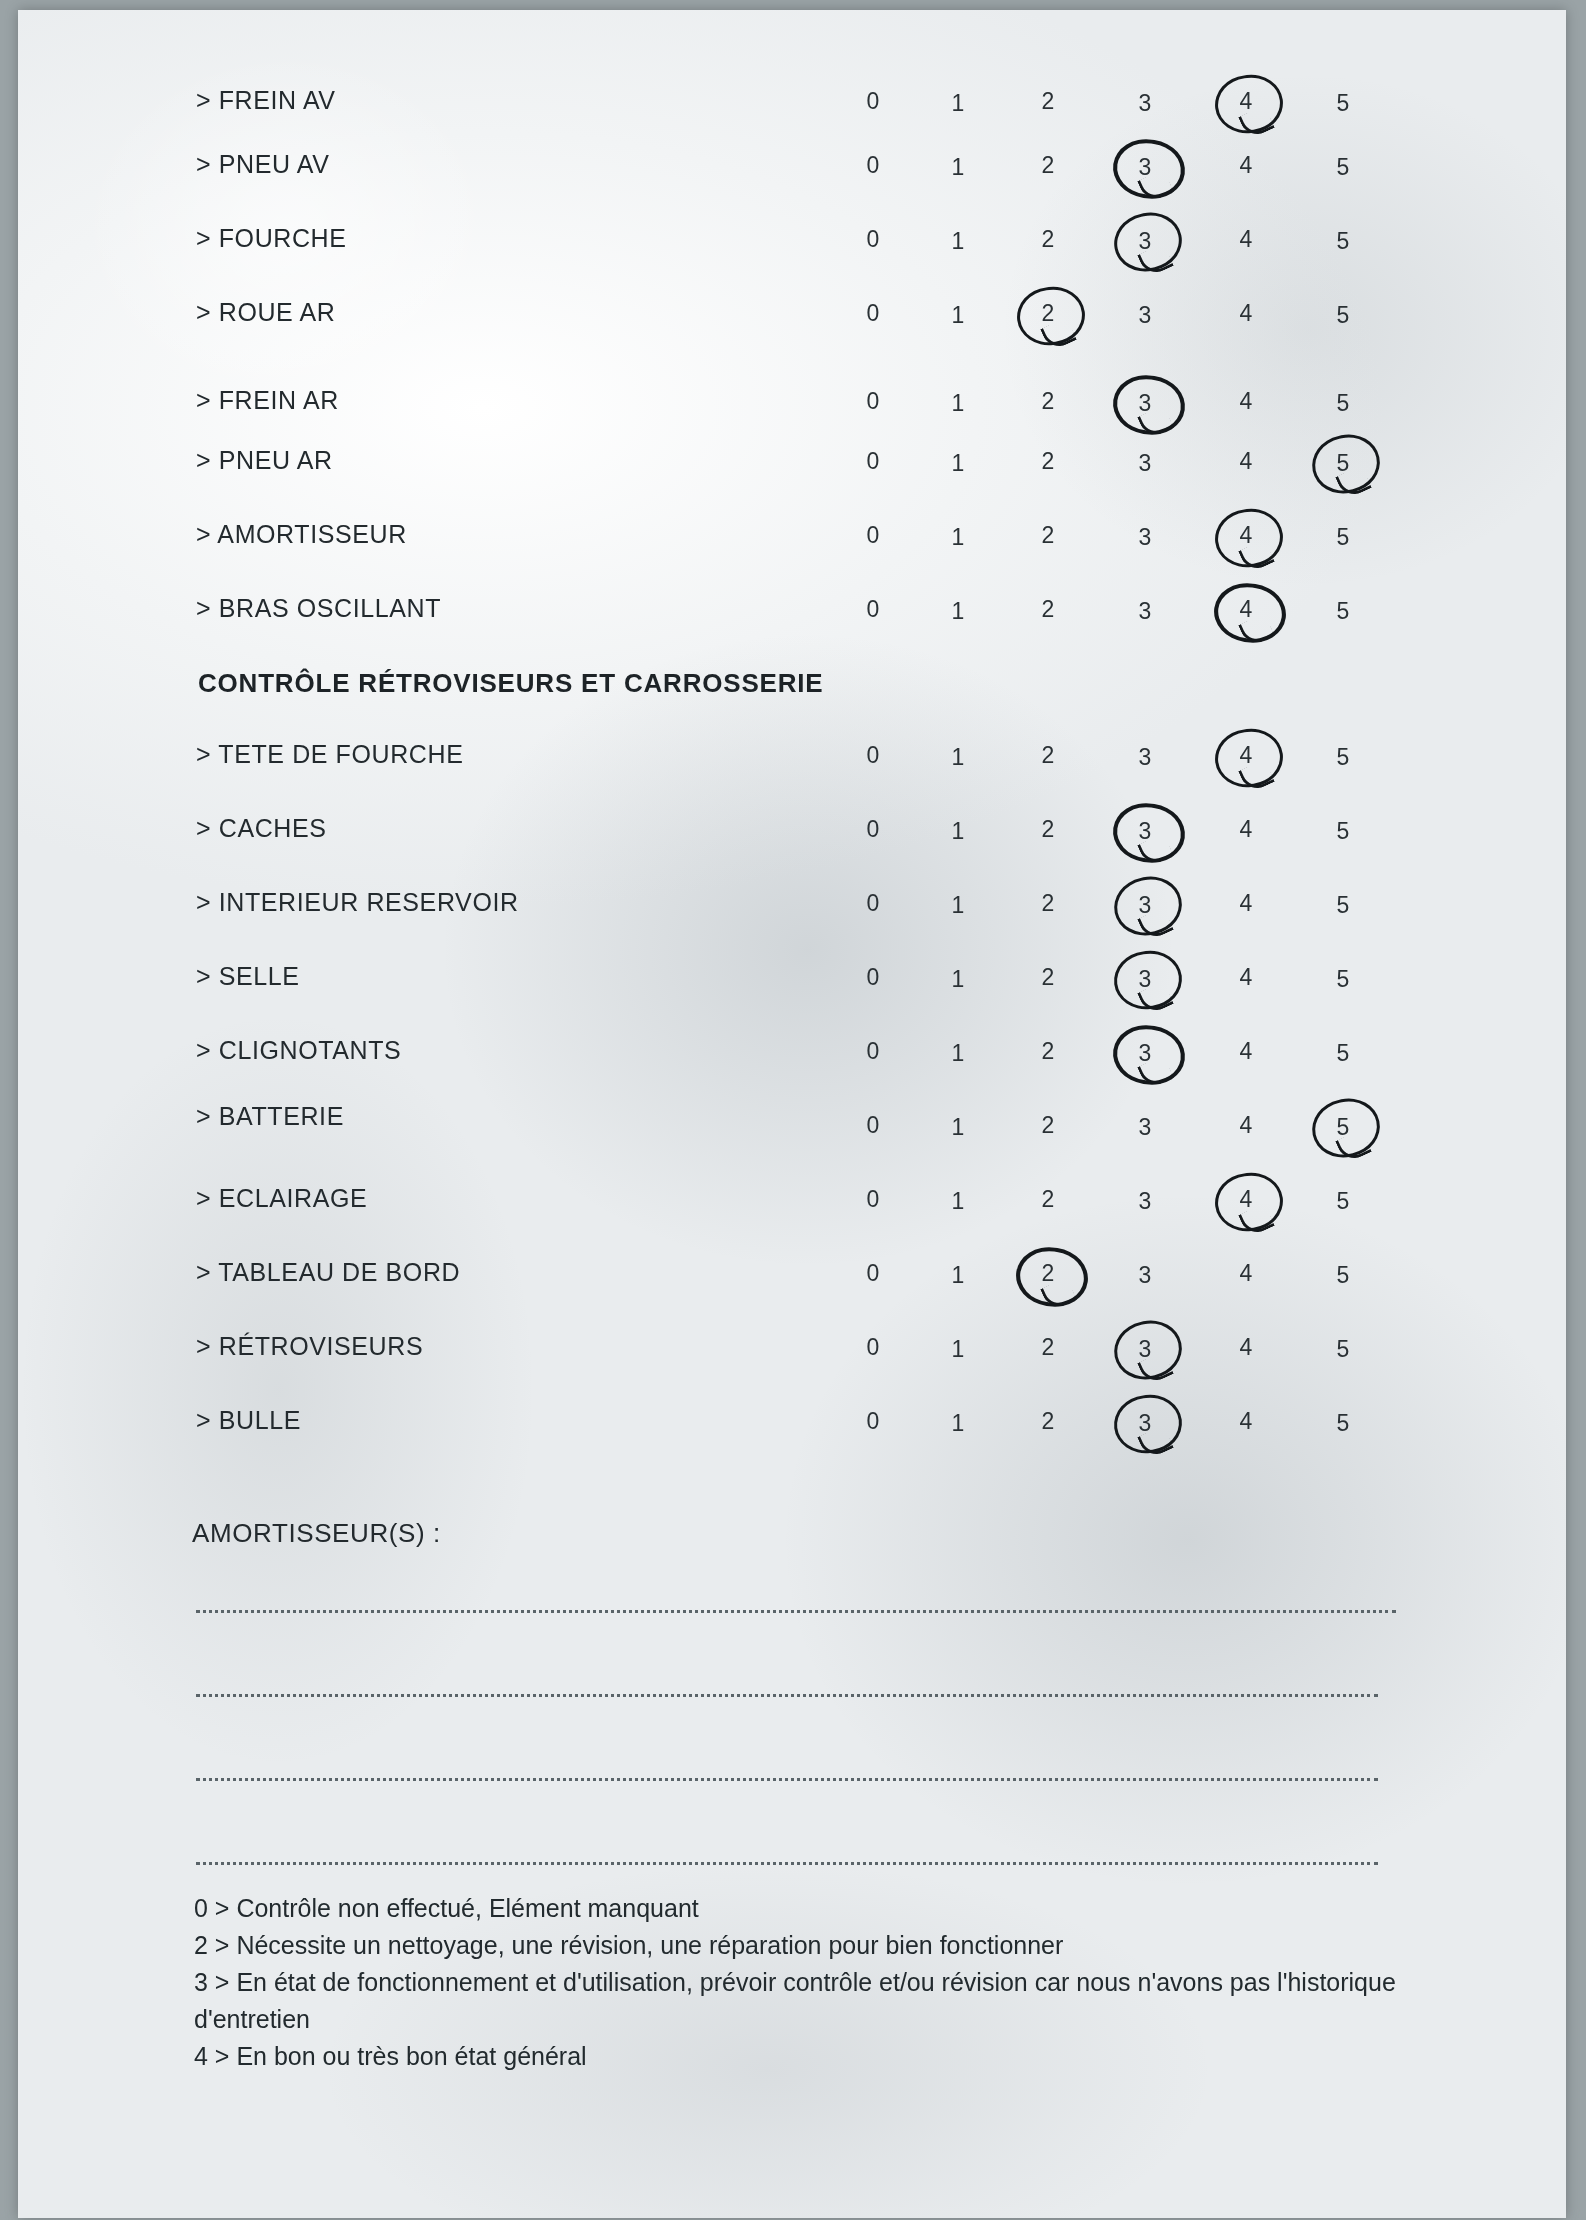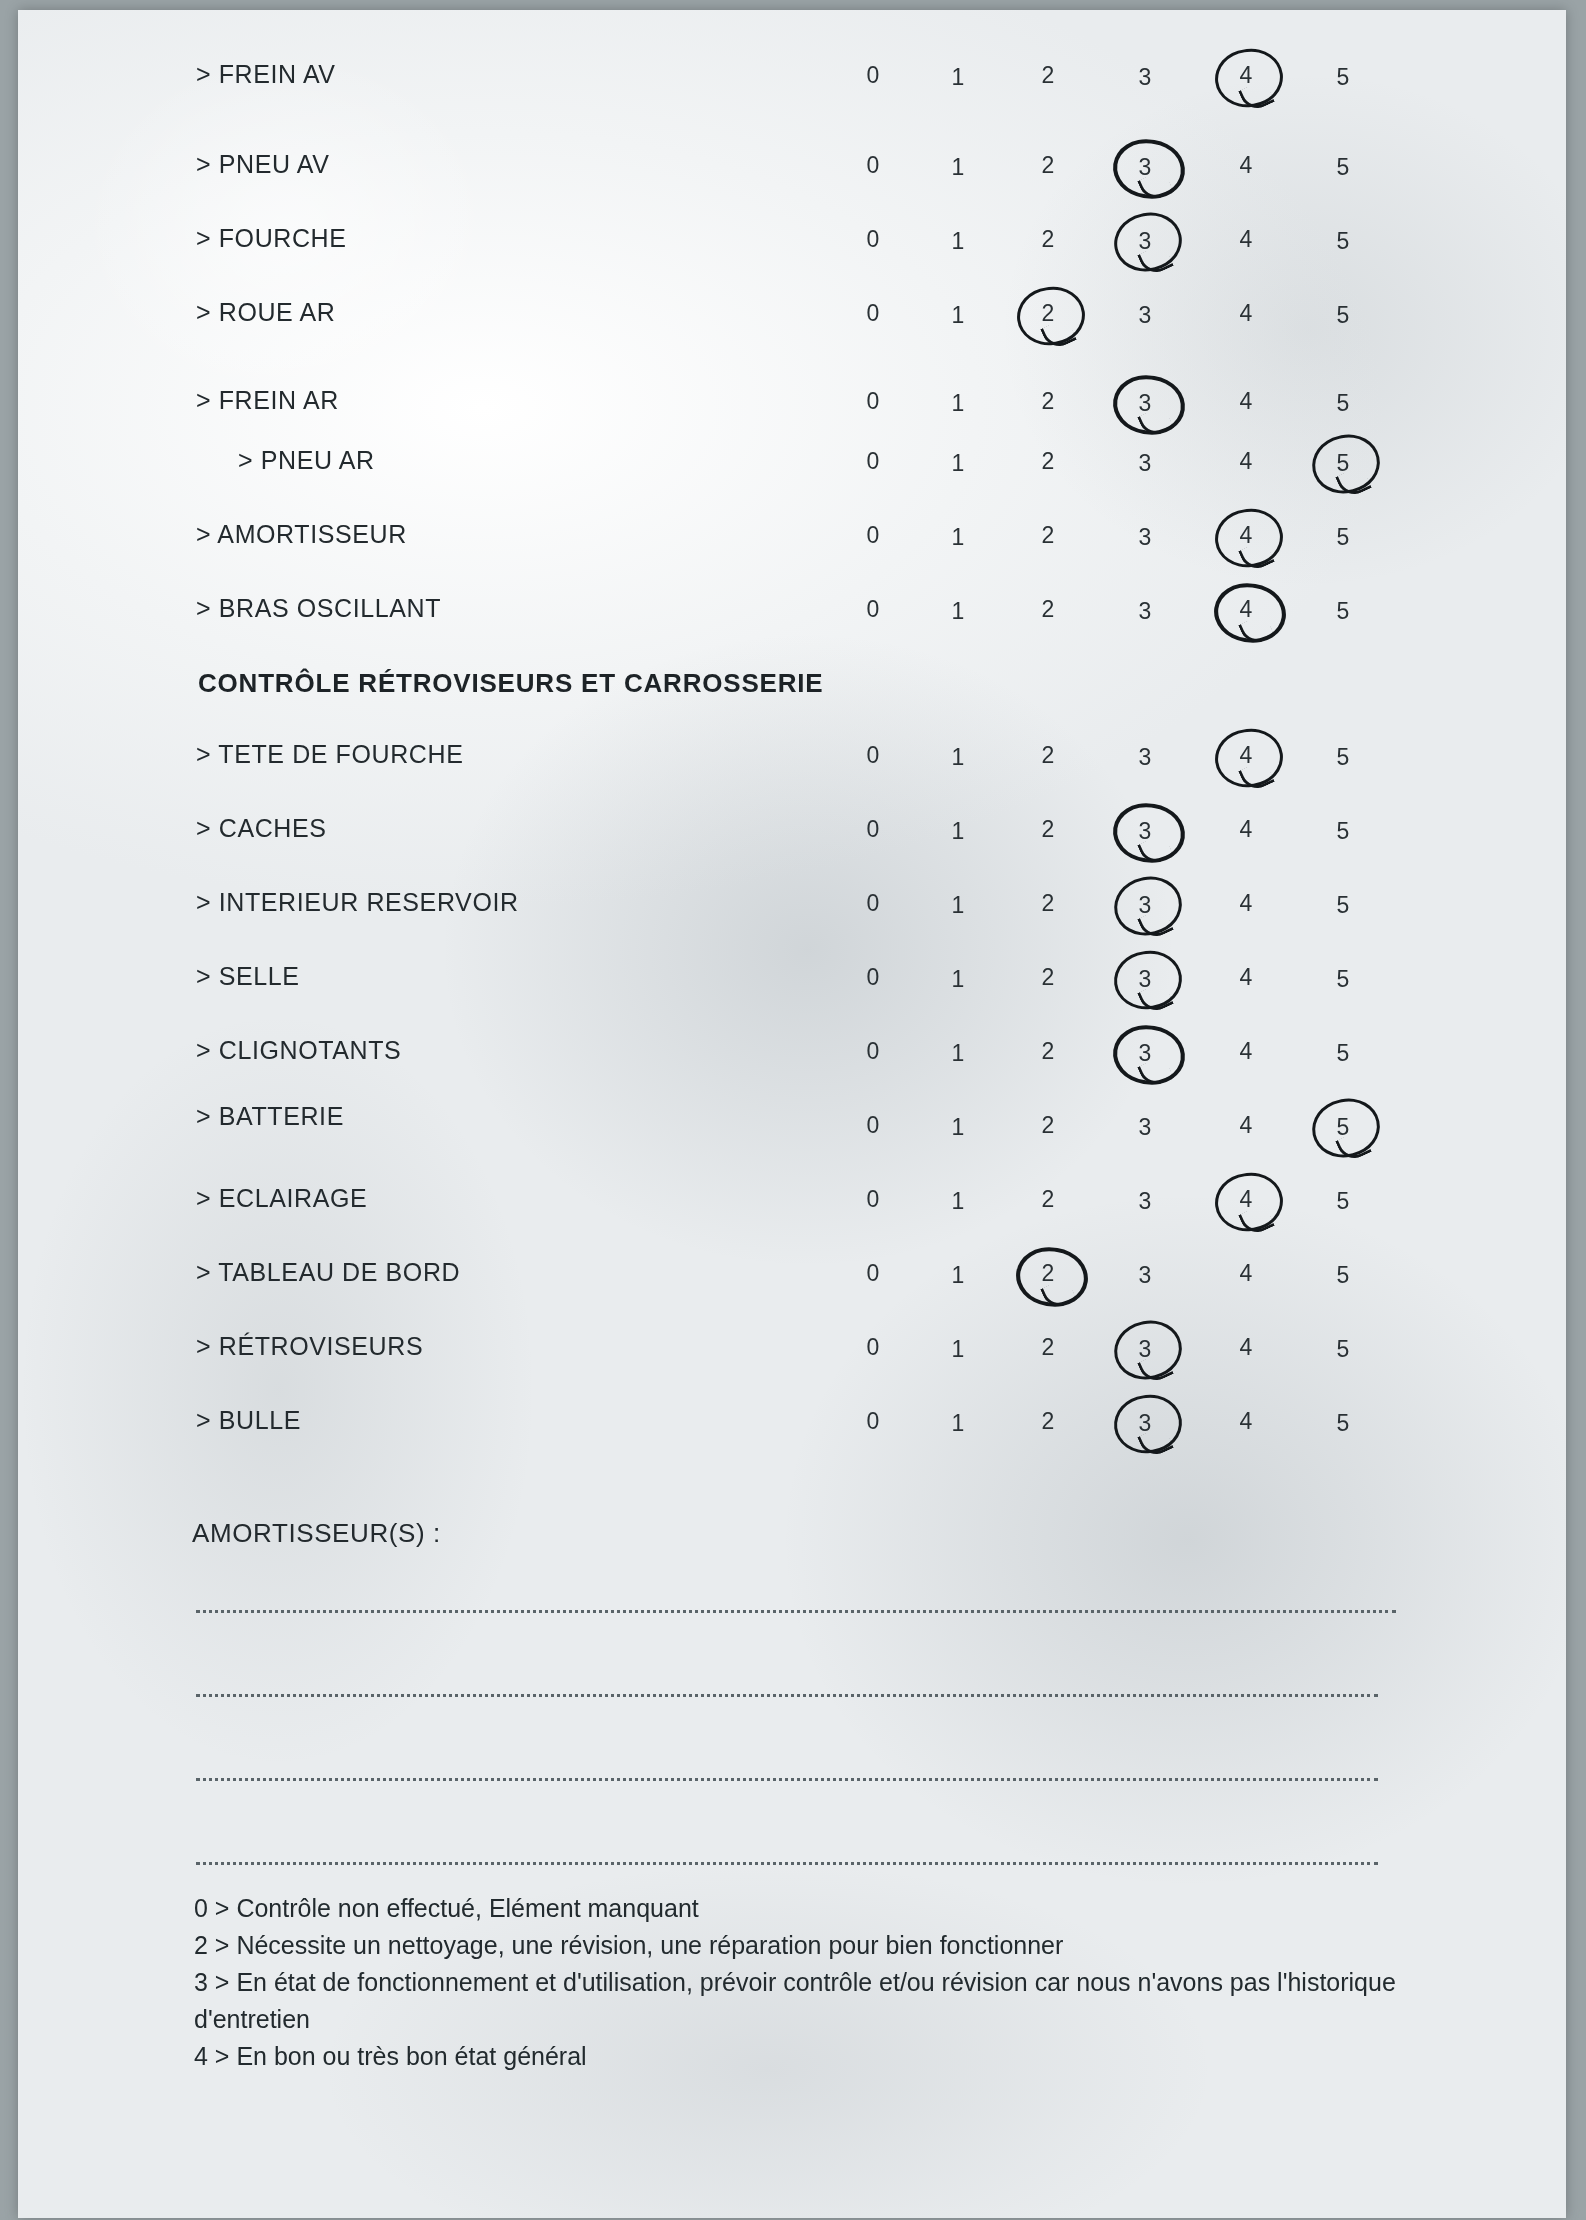--- a/index.html
+++ b/index.html
@@ -108,21 +108,21 @@
 
 <div id="sheet">
   <div class="blotch b1"></div>
   <div class="blotch b2"></div>
   <div class="blotch b3"></div>
   <div class="blotch b4"></div>
   <div class="blotch b5"></div>
   <div class="blotch b6"></div>
 
   <div class="rows" id="rows-top">
-      <div class="row" style="top: 38px; padding-left: 23px;">
+      <div class="row" style="top: 64px; padding-left: 23px;">
         <div class="label" style="top: 12px;">&gt; FREIN AV</div>
         <div class="scale">
           <div class="num" style="left: 835px; top: 14px;">0</div>
           <div class="num" style="left: 920px; top: 16px;">1</div>
           <div class="num" style="left: 1010px; top: 14px;">2</div>
           <div class="num" style="left: 1107px; top: 16px;">3</div>
           <div class="num" style="left: 1208px; top: 14px;">4</div>
           <div class="circle " style="left: 1197px; top: 1px;"></div>
           <div class="tail" style="left: 1224px; top: 36px;"></div>
           <div class="num" style="left: 1305px; top: 16px;">5</div>
@@ -174,21 +174,21 @@
           <div class="num" style="left: 920px; top: 16px;">1</div>
           <div class="num" style="left: 1010px; top: 14px;">2</div>
           <div class="num" style="left: 1107px; top: 16px;">3</div>
           <div class="circle v2" style="left: 1096px; top: 1px;"></div>
           <div class="tail" style="left: 1123px; top: 36px;"></div>
           <div class="num" style="left: 1208px; top: 14px;">4</div>
           <div class="num" style="left: 1305px; top: 16px;">5</div>
         </div>
       </div>
       <div class="row" style="top: 424px;">
-        <div class="label" style="top: 12px; margin-left: 42px;">&gt; PNEU AR</div>
+        <div class="label" style="top: 12px;">&gt; PNEU AR</div>
         <div class="scale">
           <div class="num" style="left: 835px; top: 14px;">0</div>
           <div class="num" style="left: 920px; top: 16px;">1</div>
           <div class="num" style="left: 1010px; top: 14px;">2</div>
           <div class="num" style="left: 1107px; top: 16px;">3</div>
           <div class="num" style="left: 1208px; top: 14px;">4</div>
           <div class="num" style="left: 1305px; top: 16px;">5</div>
           <div class="circle v3" style="left: 1294px; top: 1px;"></div>
           <div class="tail" style="left: 1321px; top: 36px;"></div>
         </div>

